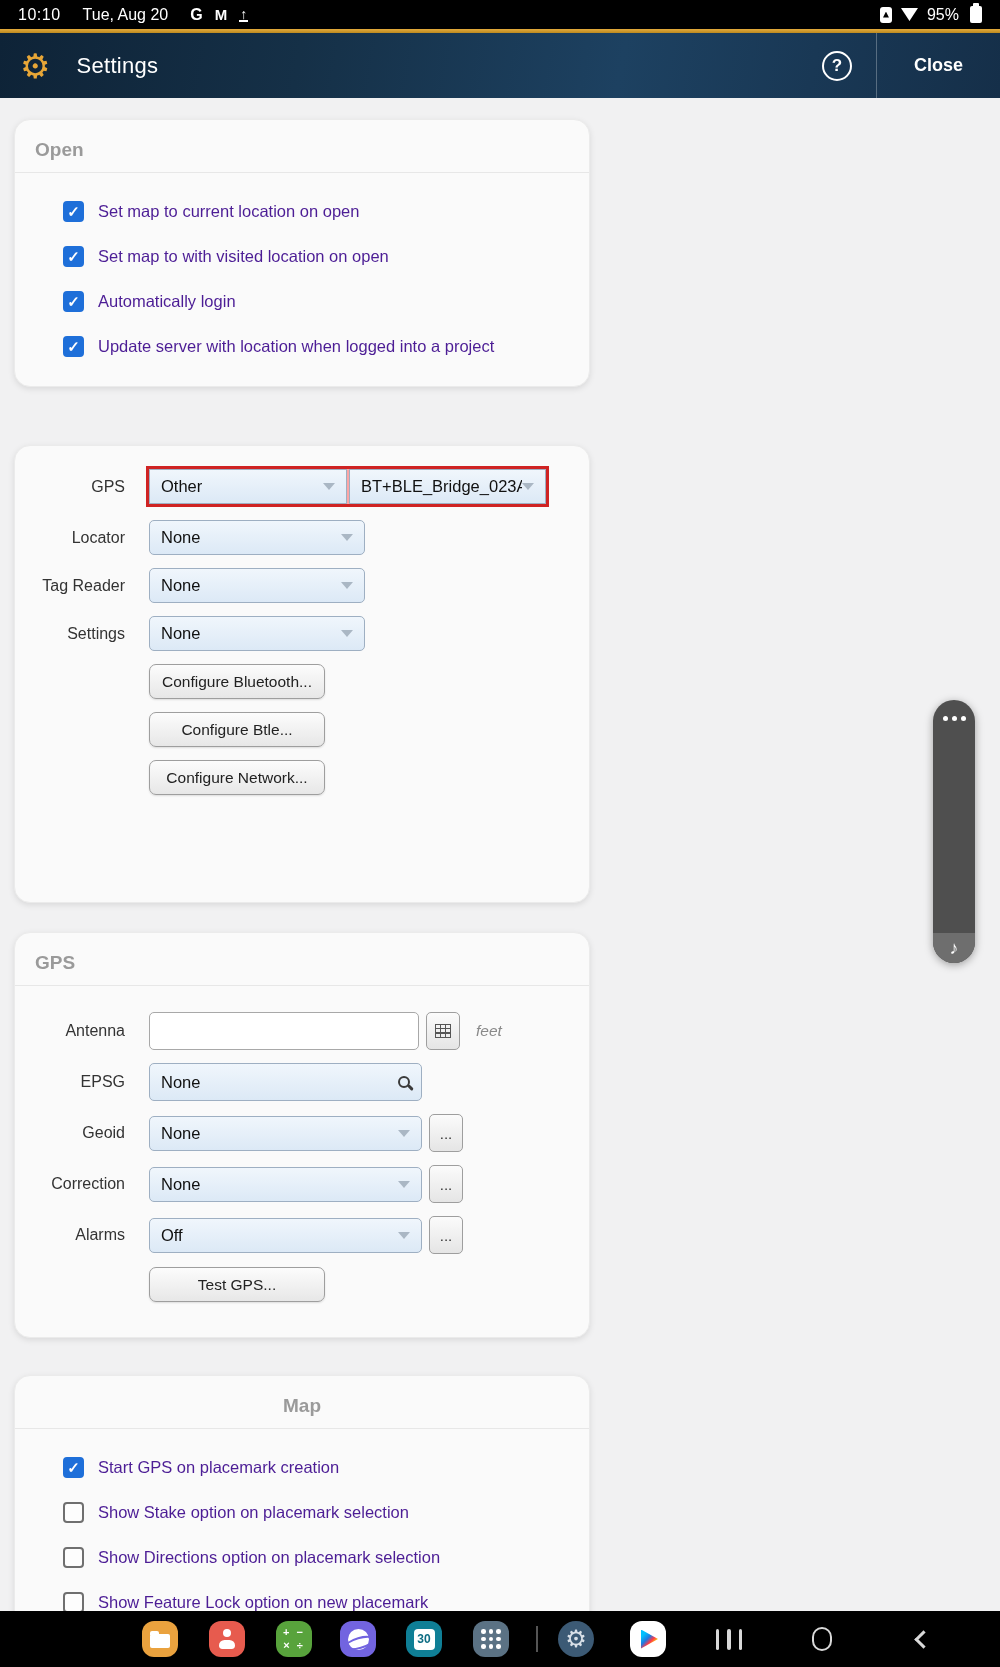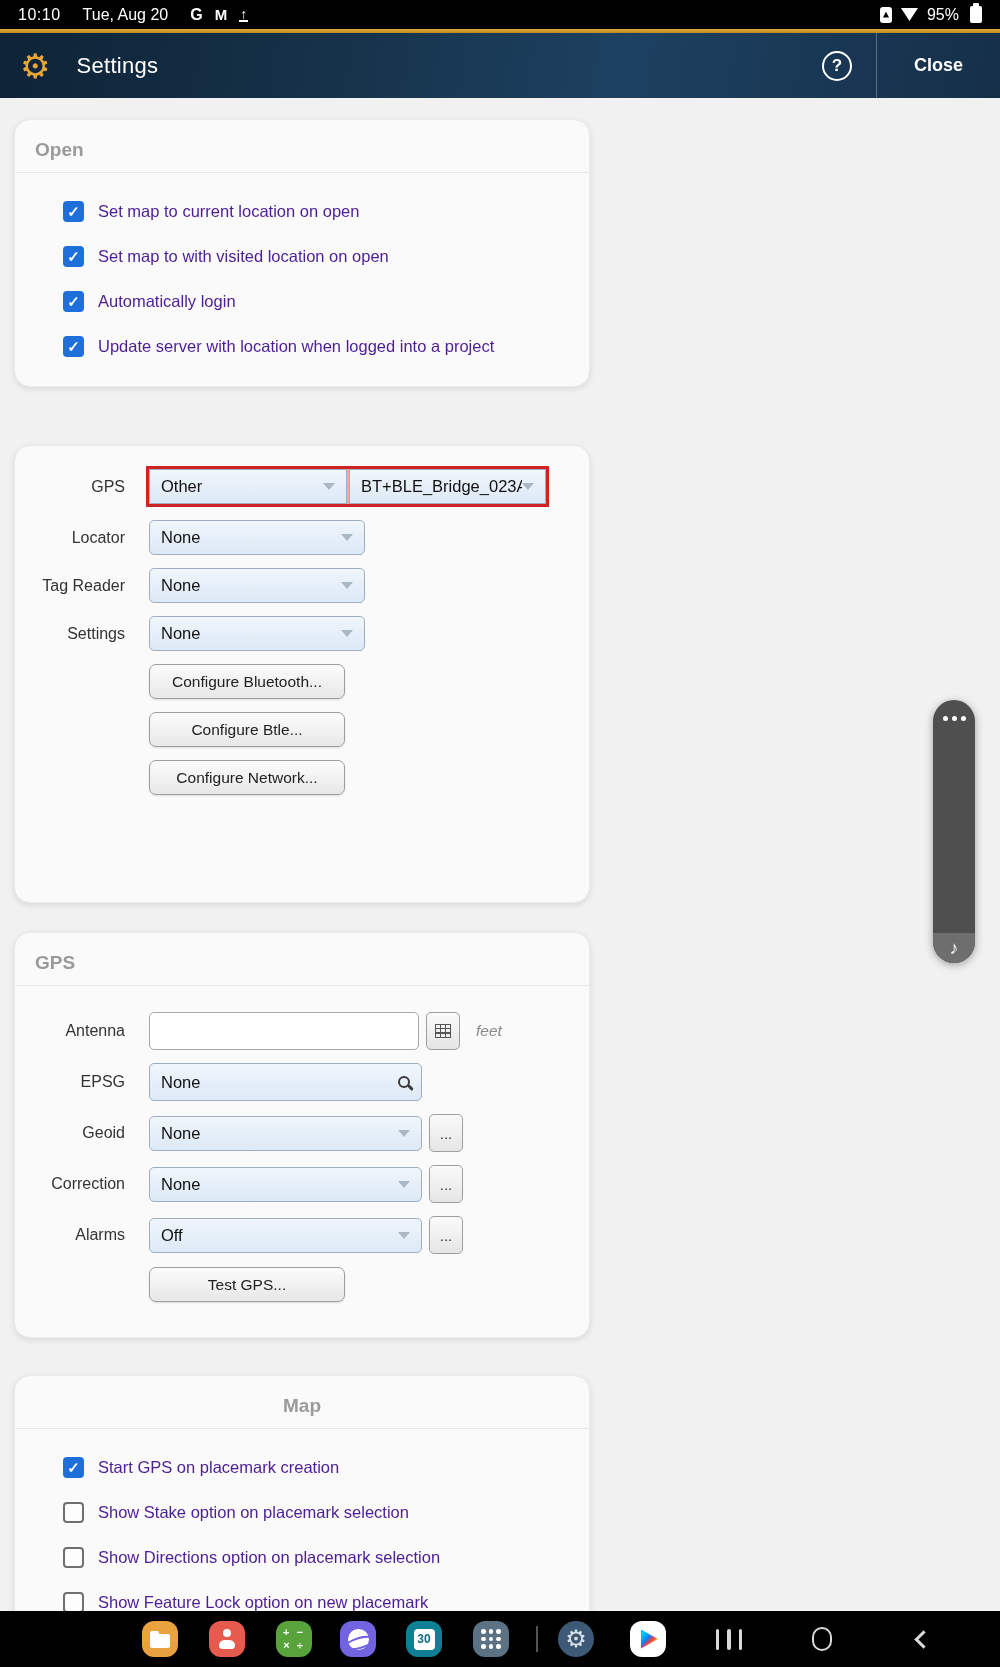--- a/index.html
+++ b/index.html
@@ -70,21 +70,21 @@
     border-top:7px solid #aab7c4; flex:0 0 auto; }
   .w-dev { width:216px; }
   .w-gps1 { width:198px; border-radius:0; }
   .w-gps2 { width:197px; border-radius:0; }
   .red-box { display:flex; gap:2px; border:3px solid #cf2323; background:#fca5a5; }
   .w-wide { width:273px; }
 
   .gray-btn { height:35px; background:linear-gradient(#fcfcfc,#e7e7e7); border:1px solid #9e9e9e;
     border-radius:7px; font-size:15.5px; color:#222; display:flex; align-items:center; justify-content:center;
     box-shadow:0 1px 2px rgba(0,0,0,.12); font-family:"Liberation Sans",sans-serif; }
-  .w-btn { width:196px; }
+  .w-btn { width:176px; }
 
   .text-input { width:270px; height:38px; background:#fff; border:1px solid #a8a8a8; border-radius:5px;
     font-size:16px; padding:0 10px; font-family:"Liberation Sans",sans-serif; }
   .mini-btn { width:34px; height:38px; margin-left:7px; background:linear-gradient(#fbfbfb,#e5e5e5);
     border:1px solid #9e9e9e; border-radius:5px; display:flex; align-items:center; justify-content:center;
     font-size:15px; color:#333; font-family:"Liberation Sans",sans-serif; }
   .calc-glyph { width:16px; height:14px; border:1.5px solid #555;
     background-image:repeating-linear-gradient(to right,transparent 0 3.5px,#555 3.5px 5px),
                      repeating-linear-gradient(to bottom,transparent 0 3px,#555 3px 4.5px); }
   .unit { margin-left:16px; font-style:italic; color:#8a8a8a; font-size:15.5px; }

